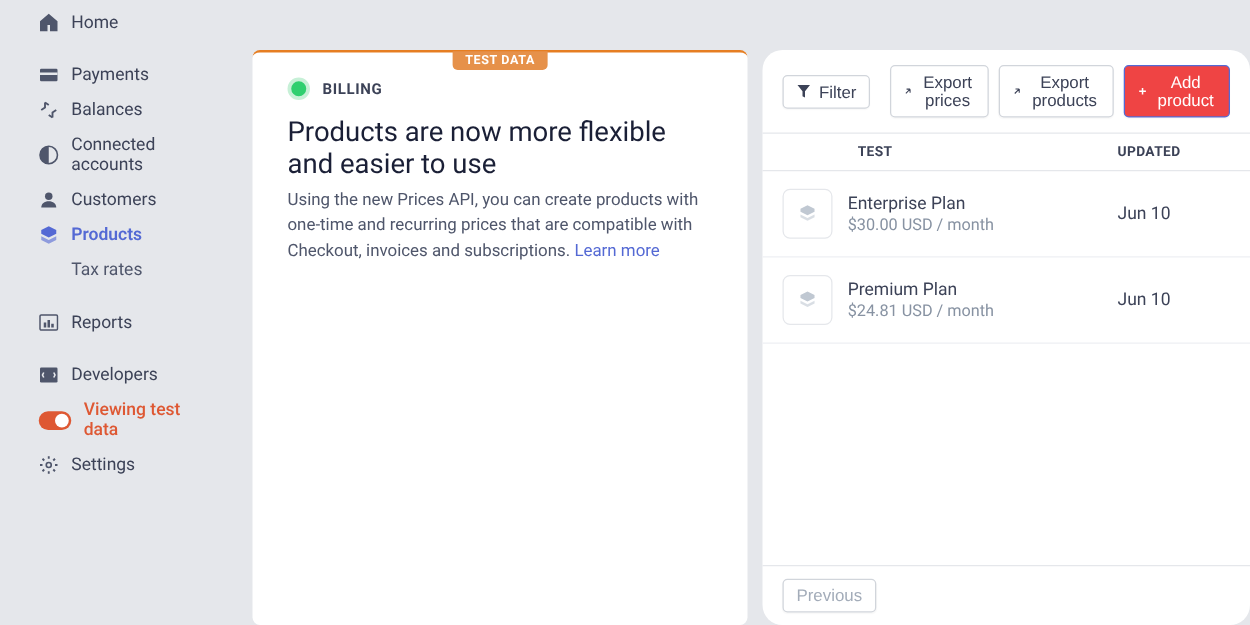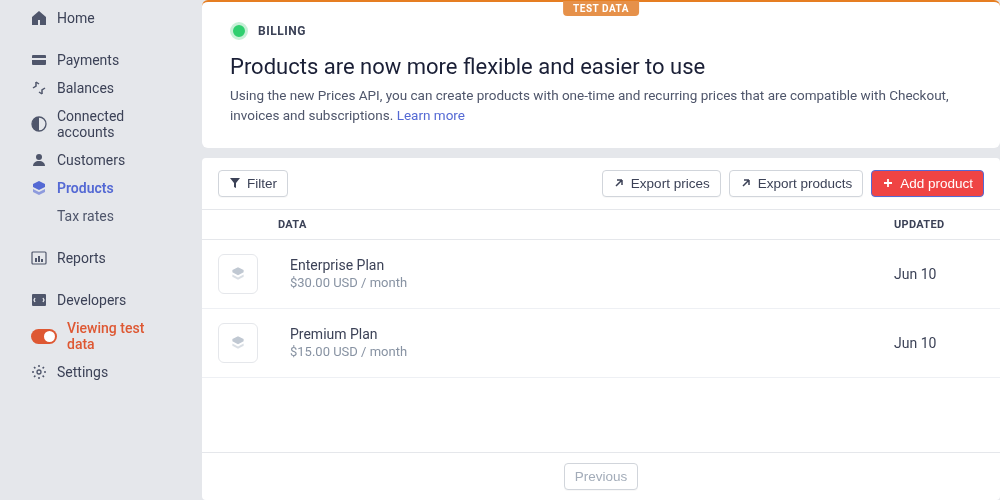--- a/index.html
+++ b/index.html
@@ -59,23 +59,24 @@
   background: #fff;
   border-radius: 50%;
   top: 2px;
   right: 2px;
 }
 
 
 .main {
   flex: 1;
   display: flex;
-  flex-direction: column;
+  flex-direction: row;
   gap: 10px;
   padding-top: 0;
+  margin-top: 40px;
 }
 
 
 .banner {
   background: #fff;
   border-radius: 6px;
   border-top: 2px solid #e67e22;
   position: relative;
   padding: 20px 28px 22px;
   margin-left: 2px;
@@ -122,21 +123,21 @@
 .banner-body {
   font-size: 13.5px;
   color: #4f566b;
   line-height: 1.5;
 }
 .banner-body a { color: #5469d4; text-decoration: none; cursor: pointer; }
 
 
 .panel {
   background: #fff;
-  border-radius: 4px;
+  border-radius: 16px;
   margin-left: 2px;
   display: flex;
   flex-direction: column;
   flex: 1;
 }
 .toolbar {
   display: flex;
   align-items: center;
   padding: 12px 16px;
   gap: 8px;
@@ -176,40 +177,40 @@
   letter-spacing: 0.3px;
 }
 .th.name { margin-left: 60px; flex: 1; }
 .th.updated { width: 90px; }
 
 .row {
   display: flex;
   align-items: center;
   padding: 14px 16px;
   border-bottom: 1px solid #eef0f4;
-  gap: 32px;
+  gap: 12px;
 }
 .row-icon {
   width: 40px;
   height: 40px;
   border: 1px solid #e5e7eb;
   border-radius: 6px;
   display: flex;
   align-items: center;
   justify-content: center;
 }
 .row-icon svg { width: 18px; height: 18px; fill: #c0c8d2; }
 .row-main { flex: 1; }
 .row-name { color: #3c4257; font-size: 14px; }
 .row-price { color: #8792a2; font-size: 13px; margin-top: 2px; }
 .row-updated { width: 90px; color: #3c4257; font-size: 14px; }
 
 .table-footer {
   display: flex;
-  justify-content: center;
+  justify-content: flex-start;
   padding: 10px 16px;
   border-top: 1px solid #e5e7eb;
   margin-top: auto;
 }
 .btn.disabled { color: #a3acb9; cursor: default; }
 </style>
 </head>
 <body>
 
 <nav class="sidebar">
@@ -345,21 +346,21 @@
       </button>
       <button class="btn primary">
         <svg viewBox="0 0 12 12" fill="none" stroke="#fff" stroke-width="1.8">
             <path d="M6 2v8M2 6h8"></path>
           </svg>
         <span>Add product</span>
       </button>
     </div>
 
     <div class="table-header">
-      <span class="th name">DATA</span>
+      <span class="th name">TEST</span>
       <span class="th updated">UPDATED</span>
     </div>
 
     <div class="row">
       <div class="row-icon">
           <svg viewBox="0 0 16 16">
             <path d="M8 2l5 2.5v2L8 9 3 6.5v-2z"></path>
             <path d="M3 8.5L8 11l5-2.5v2L8 13l-5-2.5z" opacity="0.6"></path>
           </svg>
         </div>
@@ -372,21 +373,21 @@
 
     <div class="row">
       <div class="row-icon">
           <svg viewBox="0 0 16 16">
             <path d="M8 2l5 2.5v2L8 9 3 6.5v-2z"></path>
             <path d="M3 8.5L8 11l5-2.5v2L8 13l-5-2.5z" opacity="0.6"></path>
           </svg>
         </div>
       <div class="row-main">
         <div class="row-name">Premium Plan</div>
-        <div class="row-price">$15.00 USD / month</div>
+        <div class="row-price">$24.81 USD / month</div>
       </div>
       <div class="row-updated">Jun 10</div>
     </div>
 
     <div class="table-footer">
       <button class="btn disabled">
         <span>Previous</span>
       </button>
     </div>
   </div>

